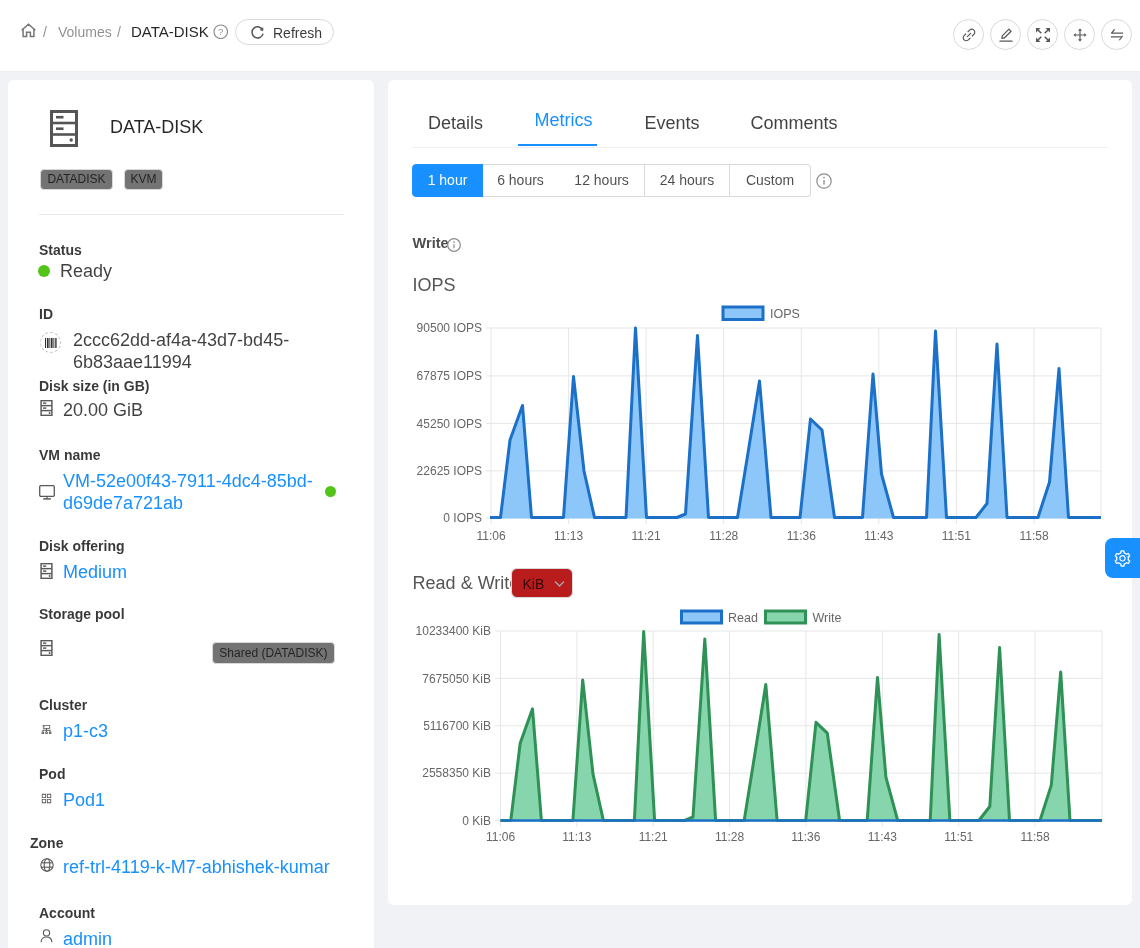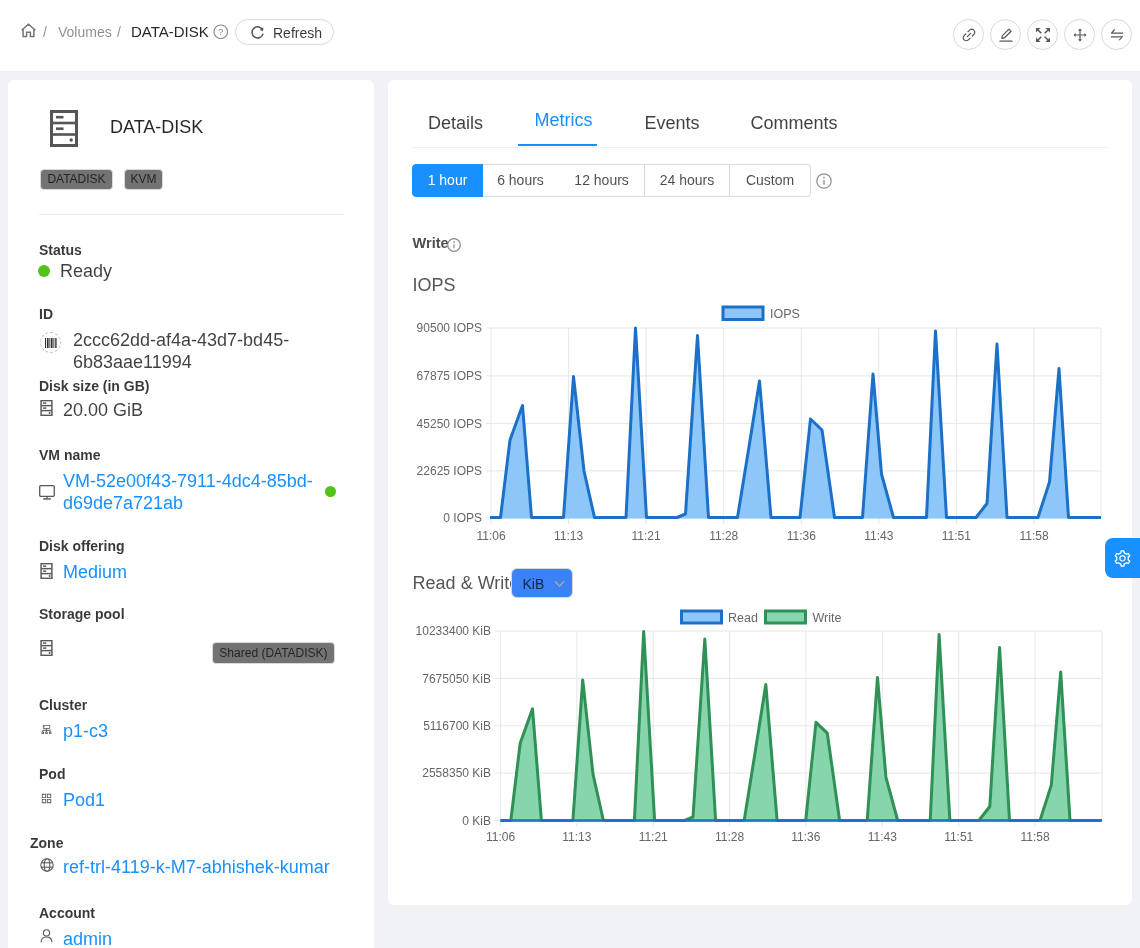--- a/index.html
+++ b/index.html
@@ -243,21 +243,21 @@
 <line x1="556.4" y1="28" x2="556.4" y2="224" stroke="#e6e6e6" stroke-width="1"></line>
 <text x="556.4" y="240.3" font-size="12" fill="#666" text-anchor="middle" font-family="Liberation Sans">11:51</text>
 <line x1="634.0" y1="28" x2="634.0" y2="224" stroke="#e6e6e6" stroke-width="1"></line>
 <text x="634.0" y="240.3" font-size="12" fill="#666" text-anchor="middle" font-family="Liberation Sans">11:58</text>
 <line x1="701" y1="28" x2="701" y2="218" stroke="#e6e6e6" stroke-width="1"></line>
 <polygon points="90.0,217.5 100.5,217.5 110.0,140.0 122.5,105.5 131.5,217.5 163.5,217.5 173.5,76.5 184.0,171.0 194.5,217.5 226.0,217.5 235.5,28.0 246.5,217.5 277.0,217.5 285.5,214.0 297.5,35.5 308.5,217.5 337.5,217.5 348.0,153.0 359.5,81.0 371.0,217.5 400.0,217.5 410.5,119.0 422.0,130.0 434.5,217.5 462.5,217.5 473.0,74.0 481.5,174.0 493.5,217.5 526.5,217.5 535.5,31.0 546.5,217.5 576.0,217.5 587.0,203.5 597.0,44.0 607.0,217.5 638.0,217.5 649.5,182.0 659.0,68.5 668.5,217.5 701.0,217.5 701.0,218.5 90.0,218.5" fill="#8dc7f9"></polygon>
 <polyline points="90.0,217.5 100.5,217.5 110.0,140.0 122.5,105.5 131.5,217.5 163.5,217.5 173.5,76.5 184.0,171.0 194.5,217.5 226.0,217.5 235.5,28.0 246.5,217.5 277.0,217.5 285.5,214.0 297.5,35.5 308.5,217.5 337.5,217.5 348.0,153.0 359.5,81.0 371.0,217.5 400.0,217.5 410.5,119.0 422.0,130.0 434.5,217.5 462.5,217.5 473.0,74.0 481.5,174.0 493.5,217.5 526.5,217.5 535.5,31.0 546.5,217.5 576.0,217.5 587.0,203.5 597.0,44.0 607.0,217.5 638.0,217.5 649.5,182.0 659.0,68.5 668.5,217.5 701.0,217.5" fill="none" stroke="#1c70c8" stroke-width="3" stroke-linejoin="round"></polyline>
 </svg>
 
   <div class="val" style="left:24.6px;top:492px;color:#555">Read &amp; Write</div>
-  <div class="abs" style="left:122.5px;top:488px;width:62.5px;height:30px;border:1px solid #d9d9d9;border-radius:6px;background:#3b82f6">
+  <div class="abs" style="left:122.5px;top:488px;width:62.5px;height:30px;border:1px solid #d9d9d9;border-radius:6px;background:#b91c1c">
     <span class="abs" style="left:11px;top:4px;font-size:14px;color:rgba(0,0,0,.70);line-height:22px">KiB</span>
     <svg class="abs" style="left:42px;top:11px" width="11" height="8" viewBox="0 0 11 8" fill="none" stroke="#a6a6a6" stroke-width="1.4">
         <path d="M1 1.5 L5.5 6 L10 1.5"></path>
       </svg>
   </div>
   <svg class="abs" style="left:12px;top:520px" width="712" height="250" viewBox="0 0 712 250">
 <rect x="281.5" y="11" width="40" height="12" fill="#8dc7f9" stroke="#1c70c8" stroke-width="3"></rect>
 <text x="328" y="21.5" font-size="12.5" fill="#666" font-family="Liberation Sans">Read</text>
 <rect x="365.5" y="11" width="40" height="12" fill="#87d5ac" stroke="#2f9156" stroke-width="3"></rect>
 <text x="412.5" y="21.5" font-size="12.5" fill="#666" font-family="Liberation Sans">Write</text>

